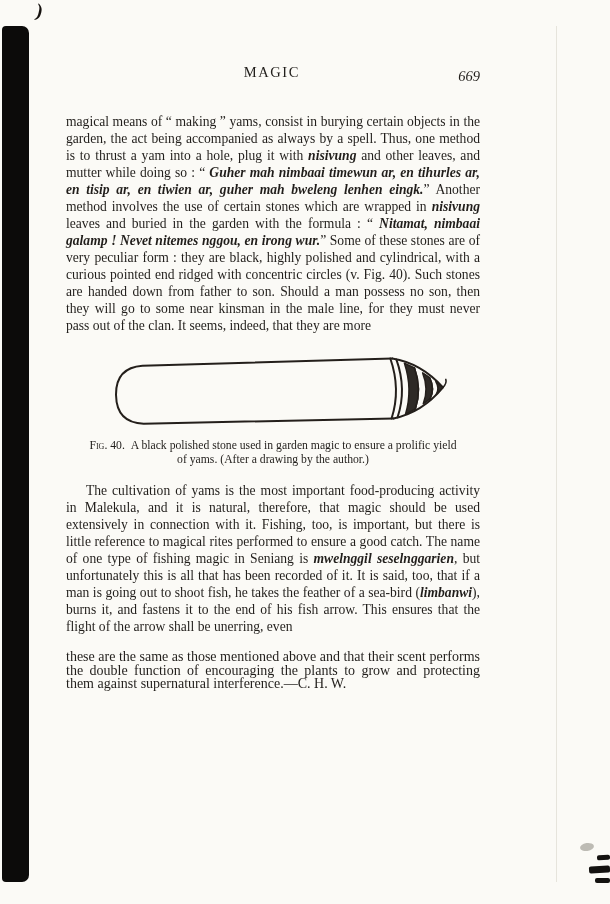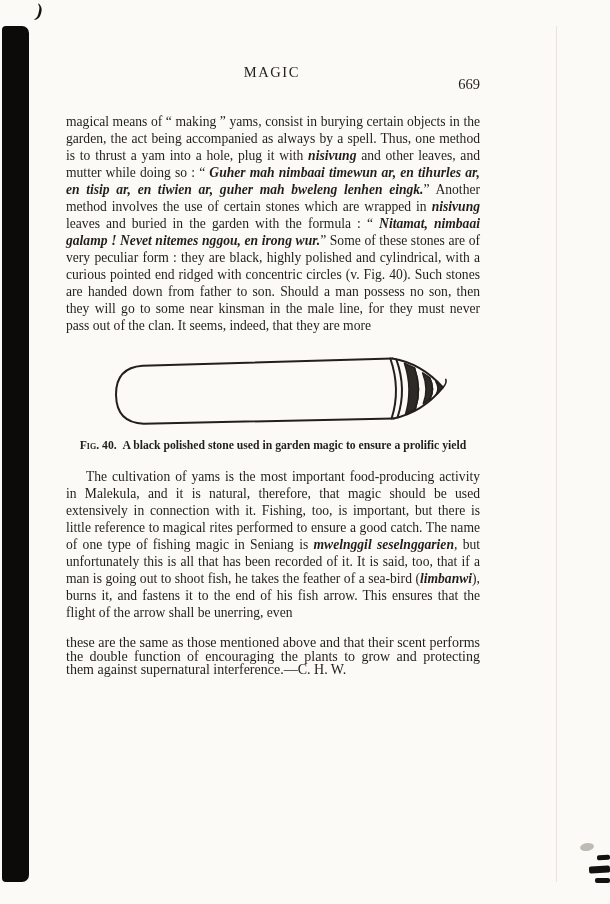--- a/index.html
+++ b/index.html
@@ -47,35 +47,34 @@
   }
   .running-header {
     position: relative; height: 22px;
     font-size: 14.5px; margin-bottom: 27px;
   }
   .running-header .title {
     position: absolute; left: 50%; transform: translateX(-52%);
     letter-spacing: 1.6px;
   }
   .running-header .pagenum {
-    position: absolute; right: 0; top: 12px;
+    position: absolute; right: 0; top: 4px; font-style: italic;
   }
   p.body-text {
     margin: 0;
     font-size: 13.6px;
     line-height: 17px;
     text-align: justify;
   }
   p.body-text.indent { text-indent: 20px; }
   .i { font-style: italic; font-weight: bold; }
 
   .figure {
     margin: 17px 0 7px 0;
     text-align: center;
-    font-weight: bold;
   }
   .figure svg { display: inline-block; transform: rotate(-1.2deg); }
   .caption {
     font-size: 11.7px;
     line-height: 14px;
     text-align: center;
     margin: 2px 0 15px 0;
   }
   .sc { font-variant: small-caps; }
 
@@ -124,20 +123,21 @@
           <path d="M339,34 Q343,41 339,47 L346,40 Z" fill="#2e2a26" stroke-width="1.5"></path>
 
           <path d="M318,20 Q325,41 318,61" stroke-width="1.5"></path>
           <path d="M333,30 Q338,41 333,51" stroke-width="1.5"></path>
 
           <path d="M346,40 C349,37 350,35 349,32" stroke-width="1.6"></path>
         </g>
       </svg>
       <div class="caption">
         <span class="sc">Fig. 40.</span>&nbsp;&nbsp;<span>A black polished stone used in garden magic to ensure a prolific yield</span><br>
+        <span>of yams.  (After a drawing by the author.)</span>
       </div>
     </div>
 
 
     <p class="body-text indent"><span>The cultivation of yams is the most important food-producing activity in Malekula, and it is natural, therefore, that magic should be used extensively in connection with it.  Fishing, too, is important, but there is little reference to magical rites performed to ensure a good catch.  The name of one type of fishing magic in Seniang is </span><span class="i">mwelnggil seselnggarien</span><span>, but unfortunately this is all that has been recorded of it.  It is said, too, that if a man is going out to shoot fish, he takes the feather of a sea-bird (</span><span class="i">limbanwi</span><span>), burns it, and fastens it to the end of his fish arrow.  This ensures that the flight of the arrow shall be unerring, even</span></p>
 
     <p class="footnote">these are the same as those mentioned above and that their scent performs the double function of encouraging the plants to grow and protecting them against supernatural interference.—C. H. W.</p>
 
   </div>
 </div>

